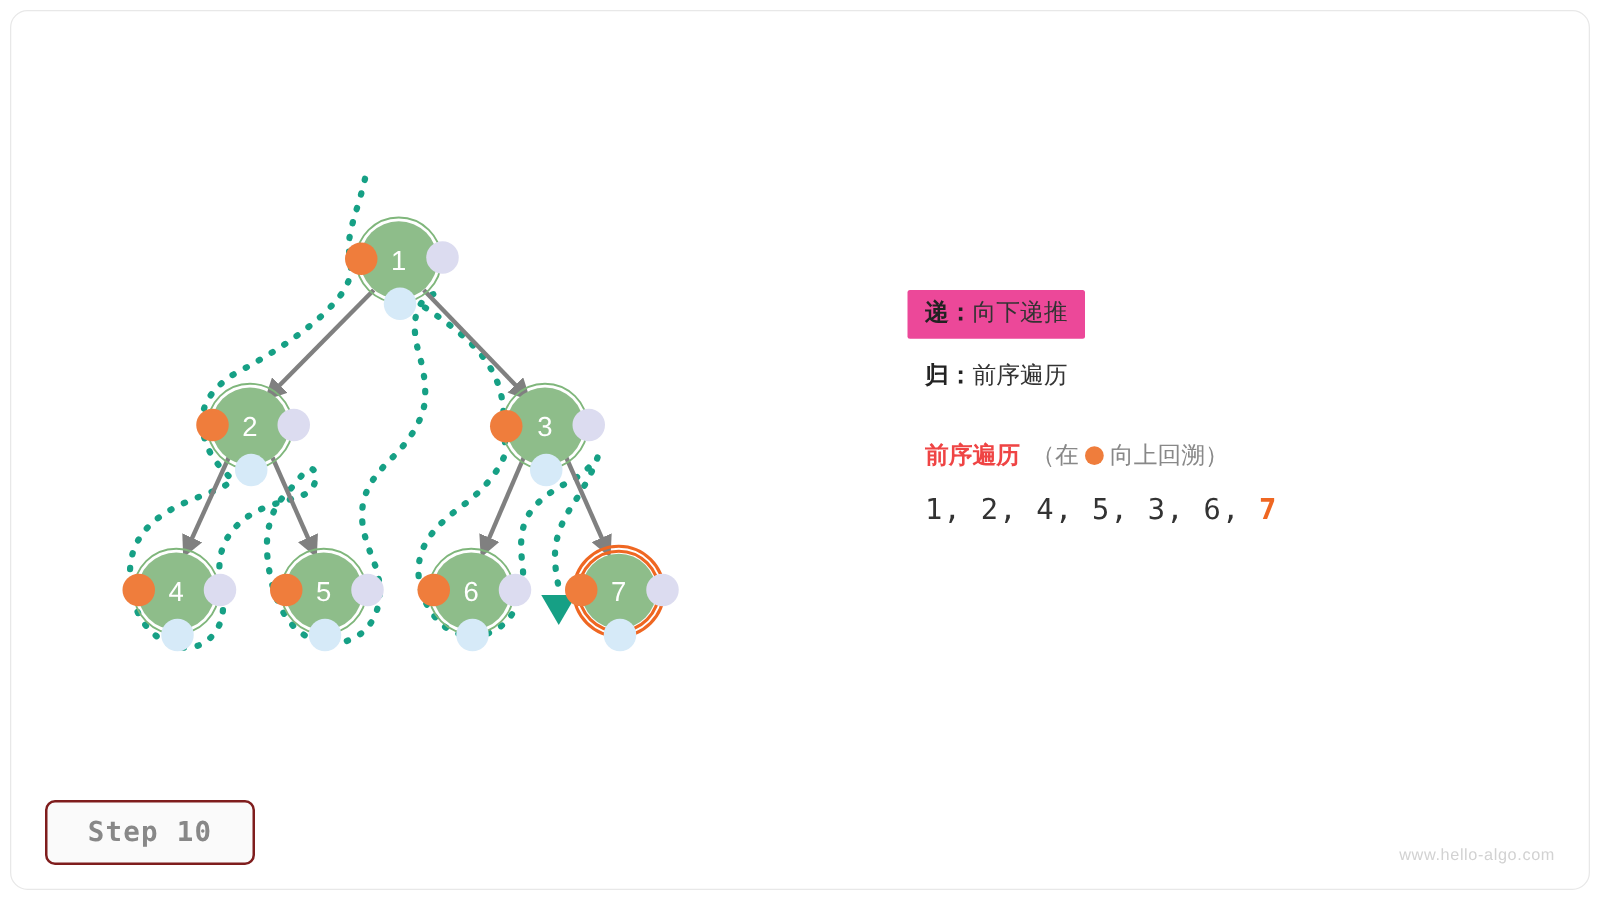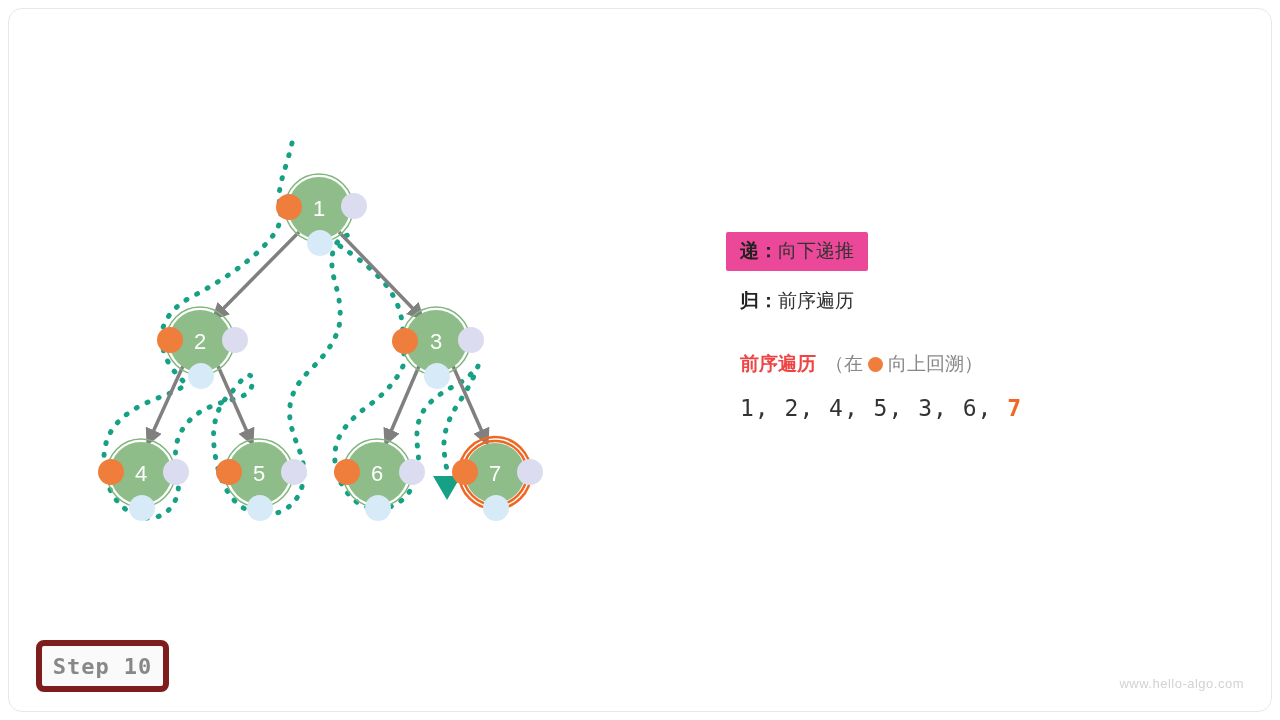--- a/index.html
+++ b/index.html
@@ -94,23 +94,23 @@
   }
   #sequence .current {
     color: #ef6722;
     font-weight: bold;
   }
   
   #step-badge {
     position: absolute;
     left: 36px;
     top: 640px;
-    width: 133px;
+    width: 168px;
     height: 52px;
-    border: 6px solid #7f1d1d;
+    border: 2px solid #7f1d1d;
     border-radius: 8px;
     background: #fafafa;
     display: flex;
     align-items: center;
     justify-content: center;
     box-sizing: border-box;
   }
   #step-badge span {
     font-family: "DejaVu Sans Mono", "Liberation Mono", monospace;
     font-size: 22px;

